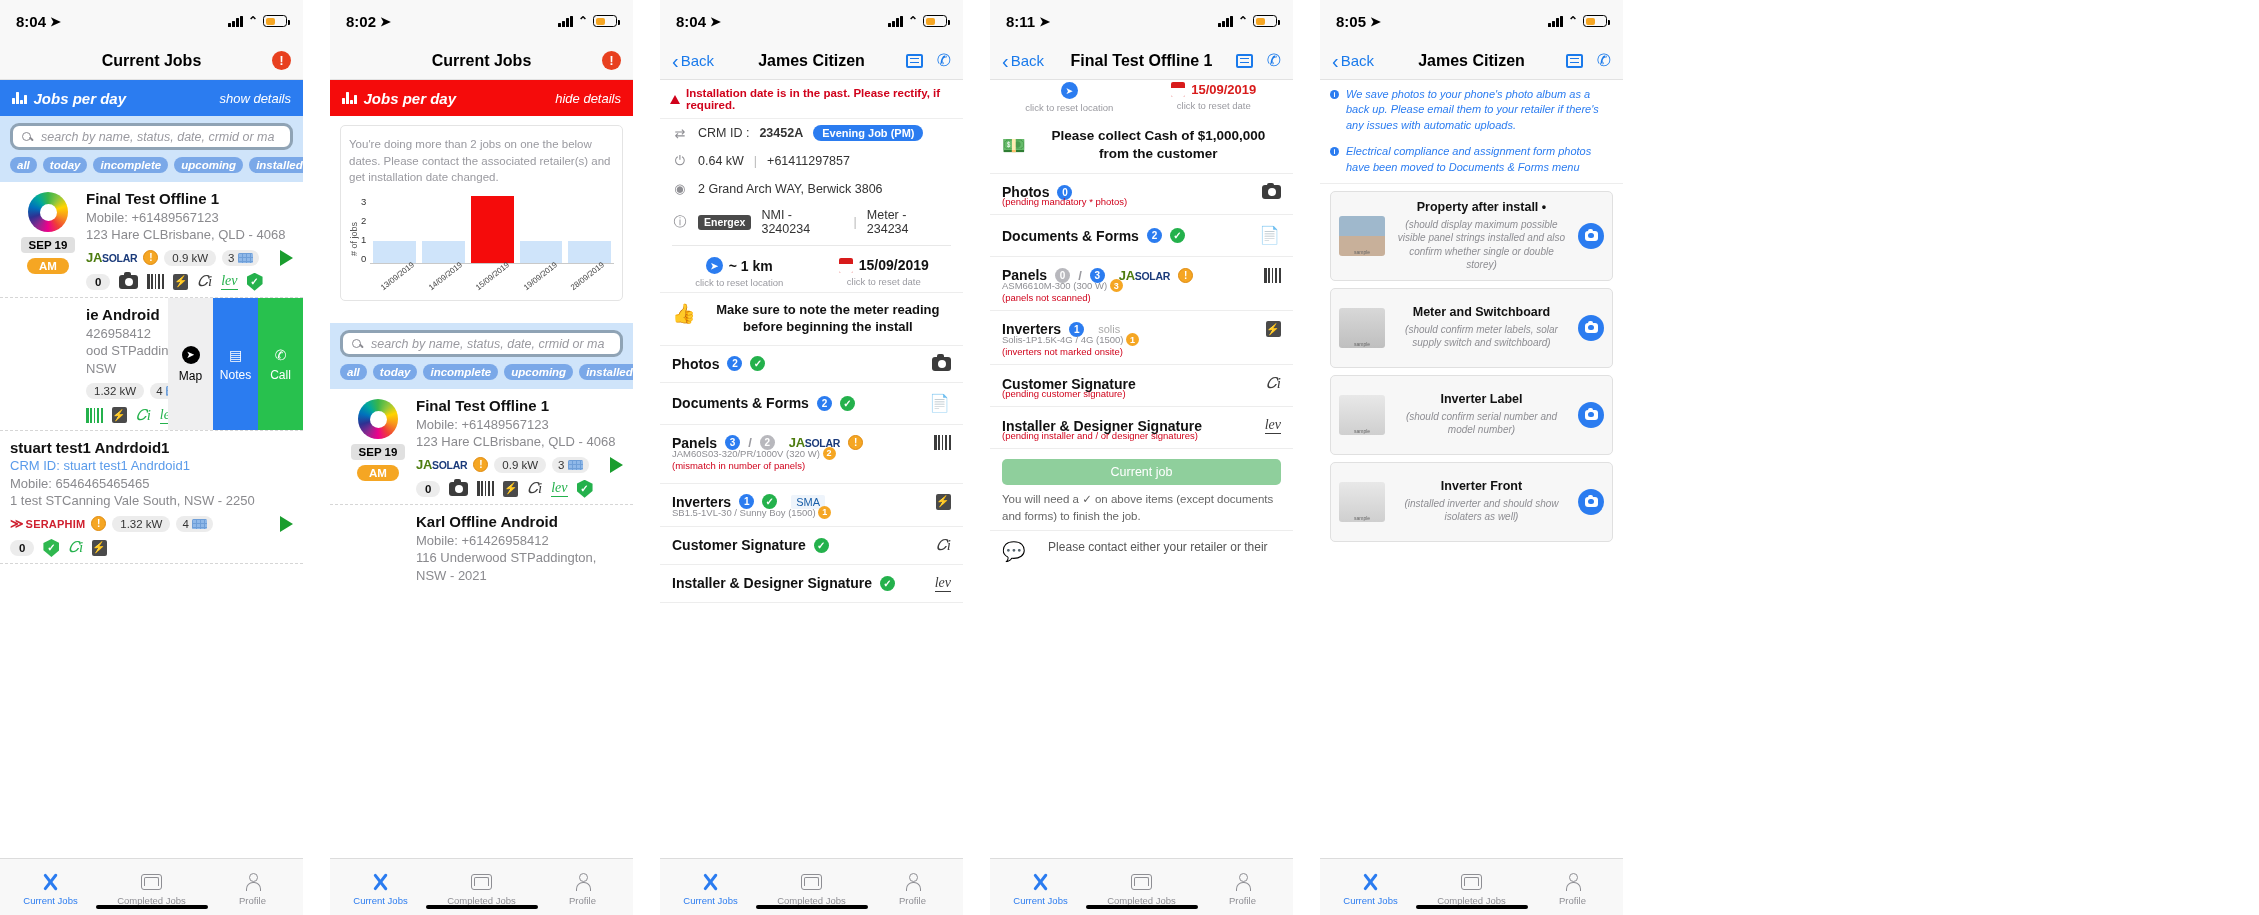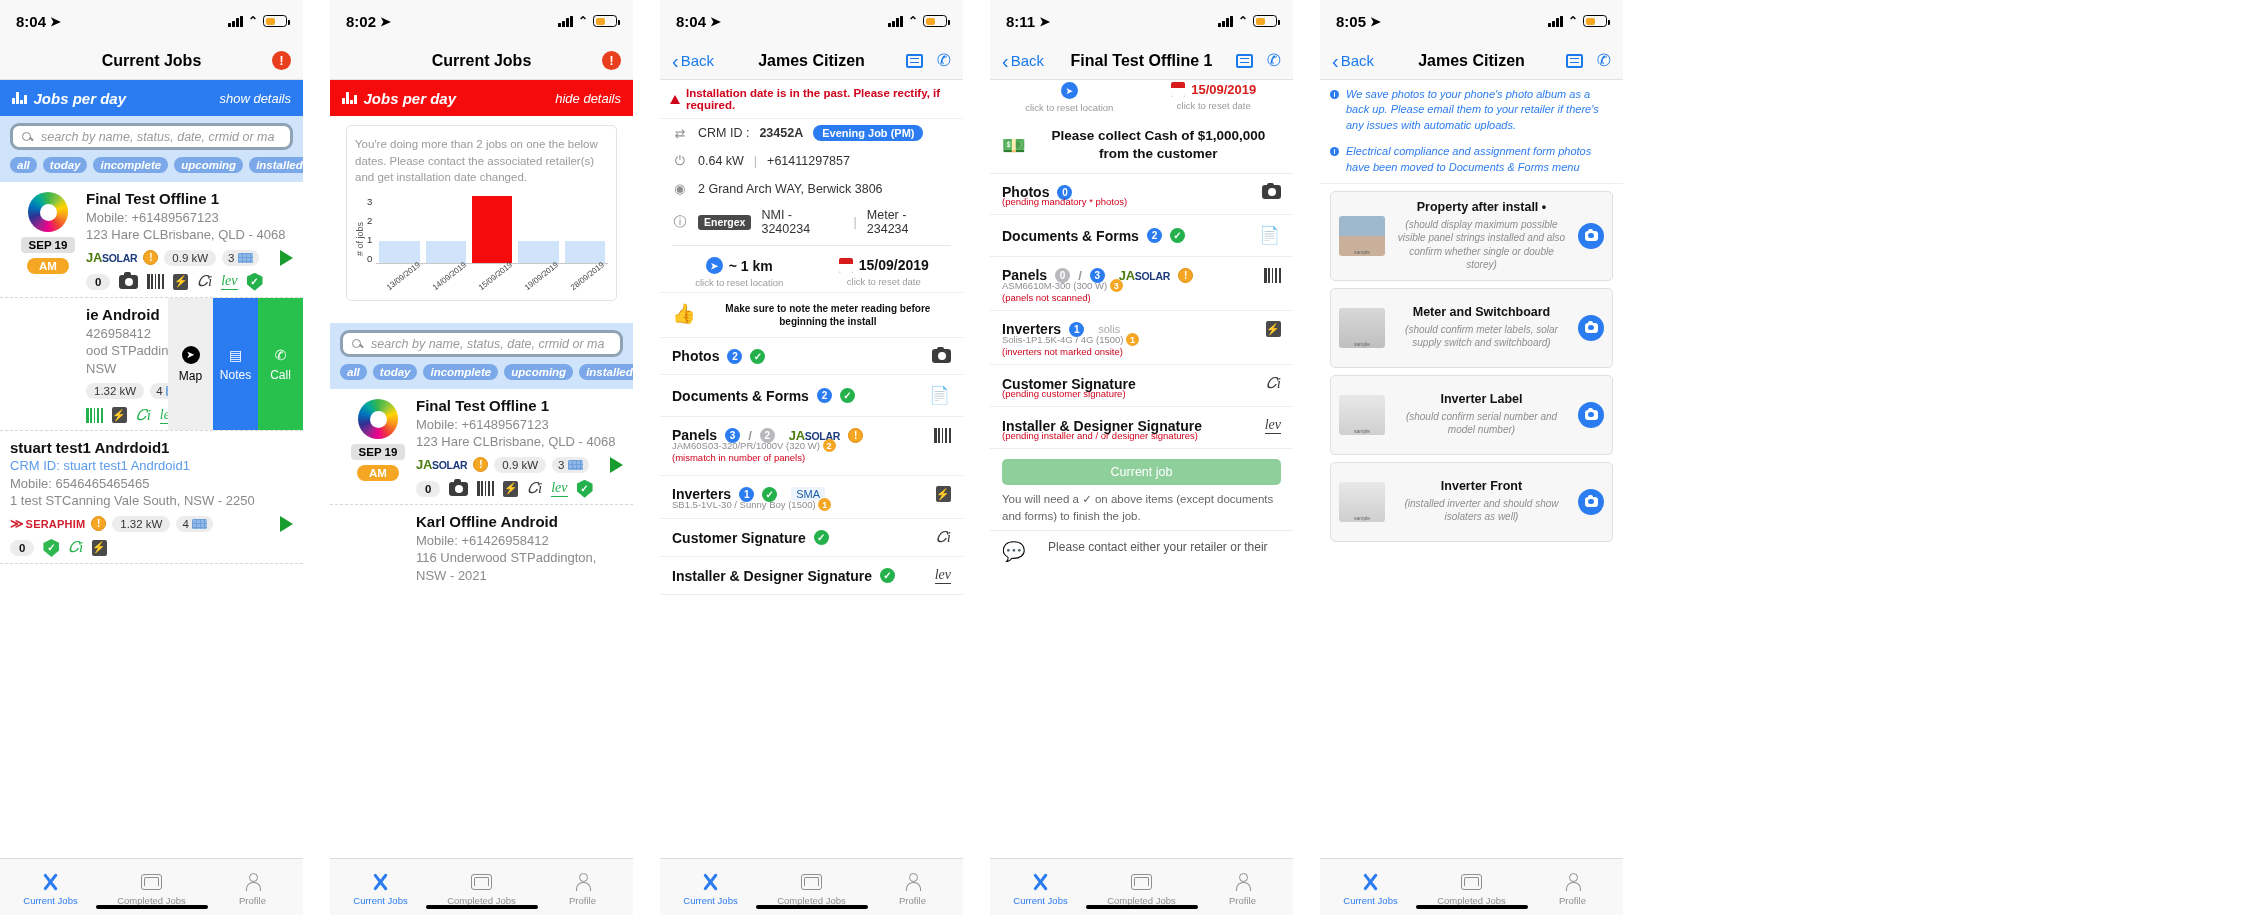--- a/index.html
+++ b/index.html
@@ -179,21 +179,21 @@
     border-top:1.6px solid #8e8e93;transform:skewY(0);border-radius:2px 2px 0 0;}
   .pers { width:13px;height:18px;position:relative; }
   .pers::before{content:"";position:absolute;left:3px;top:0;width:7px;height:7px;
     border:1.6px solid #8e8e93;border-radius:50%;}
   .pers::after{content:"";position:absolute;left:0;top:9px;width:13px;height:8px;
     border:1.6px solid #8e8e93;border-bottom:none;border-radius:7px 7px 0 0;}
   .homebar { position:absolute; left:50%; transform:translateX(-50%); bottom:6px;
     width:112px; height:4px; background:#000; border-radius:3px; }
 
   
-  .chartcard { margin:9px 16px; border:1px solid #e4e4e4; border-radius:5px;
+  .chartcard { margin:9px 10px; border:1px solid #e4e4e4; border-radius:5px;
     padding:10px 8px 6px; background:#fff; }
   .chart-note { font-size:11.5px; color:#9a9aa0; line-height:1.45; }
   .plot { display:flex; margin-top:10px; height:86px; }
   .yaxis-lab { writing-mode:vertical-rl; transform:rotate(180deg); font-size:9px;
     color:#555; align-self:center; margin-right:2px; }
   .yticks { display:flex; flex-direction:column; justify-content:space-between;
     font-size:9.5px; color:#333; padding-right:4px; height:68px; }
   .bars { flex:1; display:flex; align-items:flex-end; gap:6px;
     height:68px; border-bottom:1px solid #c9c9c9; padding:0 3px; }
   .bar { flex:1; background:#cfe4fa; }
@@ -220,21 +220,21 @@
   .tcol { flex:1; display:flex; flex-direction:column; align-items:center; gap:3px; }
   .tcol .big { font-size:14px; font-weight:bold; color:#111; display:flex;
     align-items:center; gap:6px; }
   .tcol .cap { font-size:9.5px; color:#9a9aa0; }
   .loc-ic { width:17px;height:17px;border-radius:50%;background:#2b7cf0;color:#fff;
     display:flex;align-items:center;justify-content:center;font-size:9px; }
   .cal-ic { width:14px;height:15px;background:#d81b1b;border-radius:2px;position:relative; }
   .cal-ic::after{content:"";position:absolute;left:0;right:0;bottom:0;height:9px;background:#fff;border-radius:0 0 2px 2px;}
   .notice { display:flex; gap:9px; align-items:flex-start; padding:9px 12px;
     border-top:1px solid #ededed; border-bottom:1px solid #ededed; }
-  .notice .txt { font-size:10px; font-weight:bold; color:#111; line-height:1.3; text-align:center; flex:1; }
+  .notice .txt { font-size:13px; font-weight:bold; color:#111; line-height:1.3; text-align:center; flex:1; }
   .thumb-ic { font-size:19px; flex:0 0 auto; }
   .lrow { display:flex; align-items:center; padding:10px 12px; gap:8px;
     border-bottom:1px solid #ededed; }
   .lrow .lab { font-size:14px; font-weight:bold; color:#111; }
   .lrow .rt { margin-left:auto; display:flex; align-items:center; gap:8px; }
   .sublab { font-size:9.5px; color:#8e8e93; padding:0 12px 6px; margin-top:-6px; }
   .sublab.red { color:#d0021b; }
   .slash { color:#9a9aa0; font-weight:bold; font-size:13px; }
 
   

